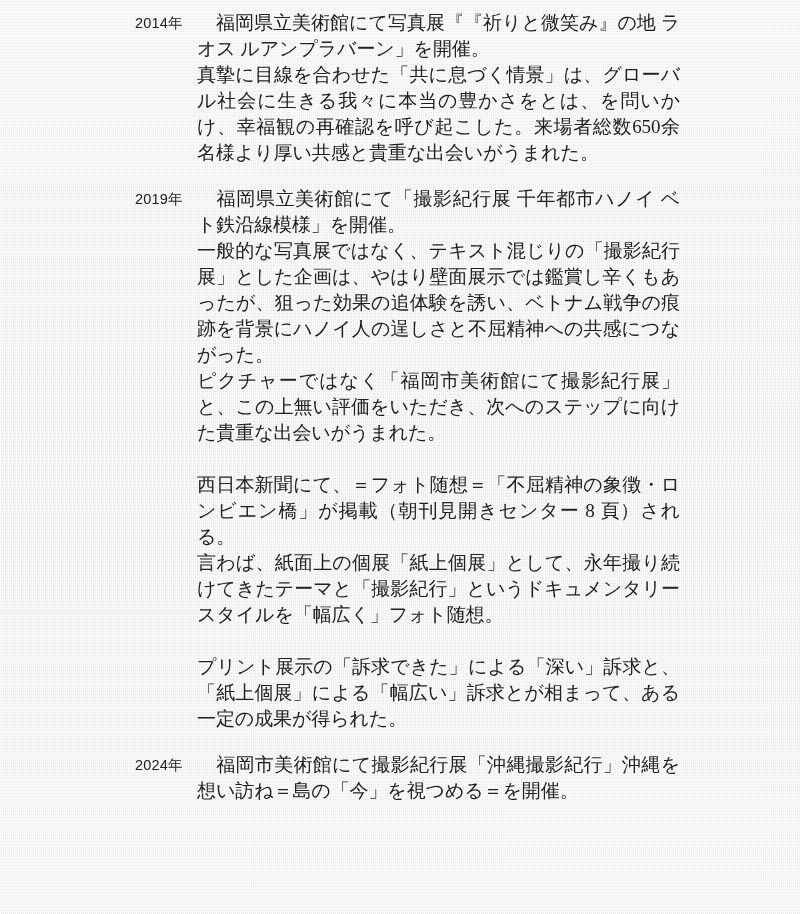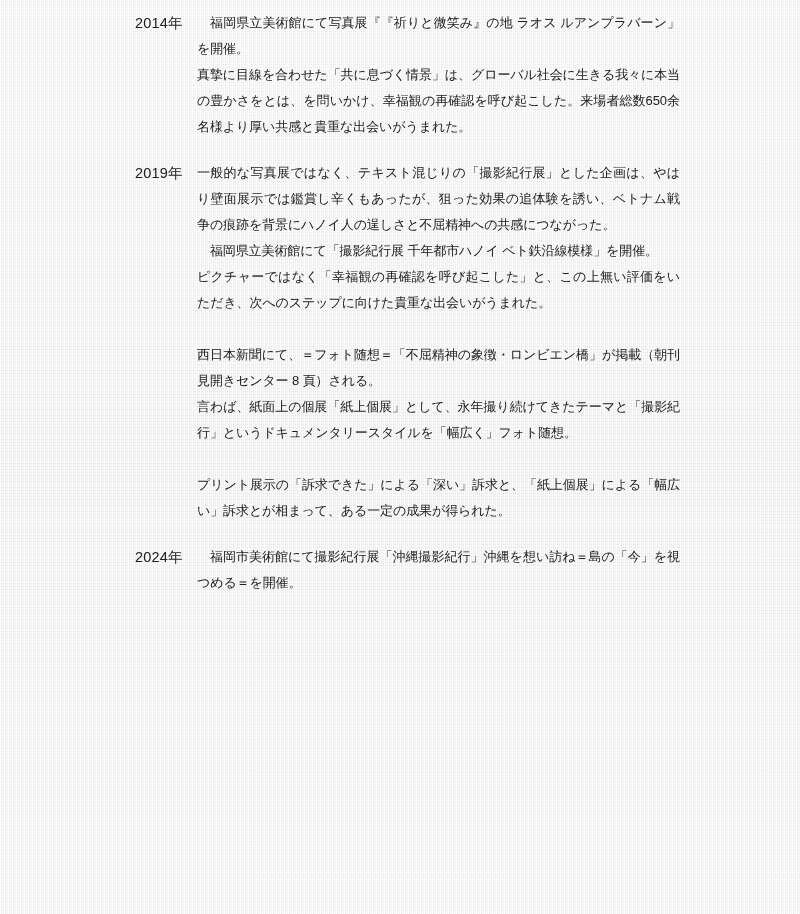--- a/index.html
+++ b/index.html
@@ -46,28 +46,29 @@
     color: #202020;
     white-space: nowrap;
   }
 
   .body {
     flex: 1 1 auto;
     min-width: 0;
   }
 
   .para {
-    font-size: 13px;
+    font-size: 19px;
     line-height: 26px;
     letter-spacing: -0.1px;
     color: #202020;
     text-align: justify;
     text-justify: inter-ideograph;
     margin: 0;
     word-break: break-all;
+    font-family: Liberation Serif, serif;
   }
 
   .para.first {
     text-indent: 0;
   }
 
   .spacer {
     height: 26px;
   }
 </style>
@@ -83,23 +84,23 @@
         <p class="para first">　福岡県立美術館にて写真展『『祈りと微笑み』の地 ラオス ルアンプラバーン」を開催。</p>
         <p class="para">真摯に目線を合わせた「共に息づく情景」は、グローバル社会に生きる我々に本当の豊かさをとは、を問いかけ、幸福観の再確認を呼び起こした。来場者総数650余名様より厚い共感と貴重な出会いがうまれた。</p>
       </div>
     </div>
   </div>
 
   <div class="entry">
     <div class="entry-row">
       <div class="year">2019年</div>
       <div class="body">
+        <p class="para first">　福岡県立美術館にて「撮影紀行展 千年都市ハノイ ベト鉄沿線模様」を開催。</p>
         <p class="para">一般的な写真展ではなく、テキスト混じりの「撮影紀行展」とした企画は、やはり壁面展示では鑑賞し辛くもあったが、狙った効果の追体験を誘い、ベトナム戦争の痕跡を背景にハノイ人の逞しさと不屈精神への共感につながった。</p>
-        <p class="para first">　福岡県立美術館にて「撮影紀行展 千年都市ハノイ ベト鉄沿線模様」を開催。</p>
-        <p class="para">ピクチャーではなく「幸福観の再確認を呼び起こした」と、この上無い評価をいただき、次へのステップに向けた貴重な出会いがうまれた。</p>
+        <p class="para">ピクチャーではなく「福岡市美術館にて撮影紀行展」と、この上無い評価をいただき、次へのステップに向けた貴重な出会いがうまれた。</p>
         <div class="spacer"></div>
         <p class="para">西日本新聞にて、＝フォト随想＝「不屈精神の象徴・ロンビエン橋」が掲載（朝刊見開きセンター 8 頁）される。</p>
         <p class="para">言わば、紙面上の個展「紙上個展」として、永年撮り続けてきたテーマと「撮影紀行」というドキュメンタリースタイルを「幅広く」フォト随想。</p>
         <div class="spacer"></div>
         <p class="para">プリント展示の「訴求できた」による「深い」訴求と、「紙上個展」による「幅広い」訴求とが相まって、ある一定の成果が得られた。</p>
       </div>
     </div>
   </div>
 
   <div class="entry">

